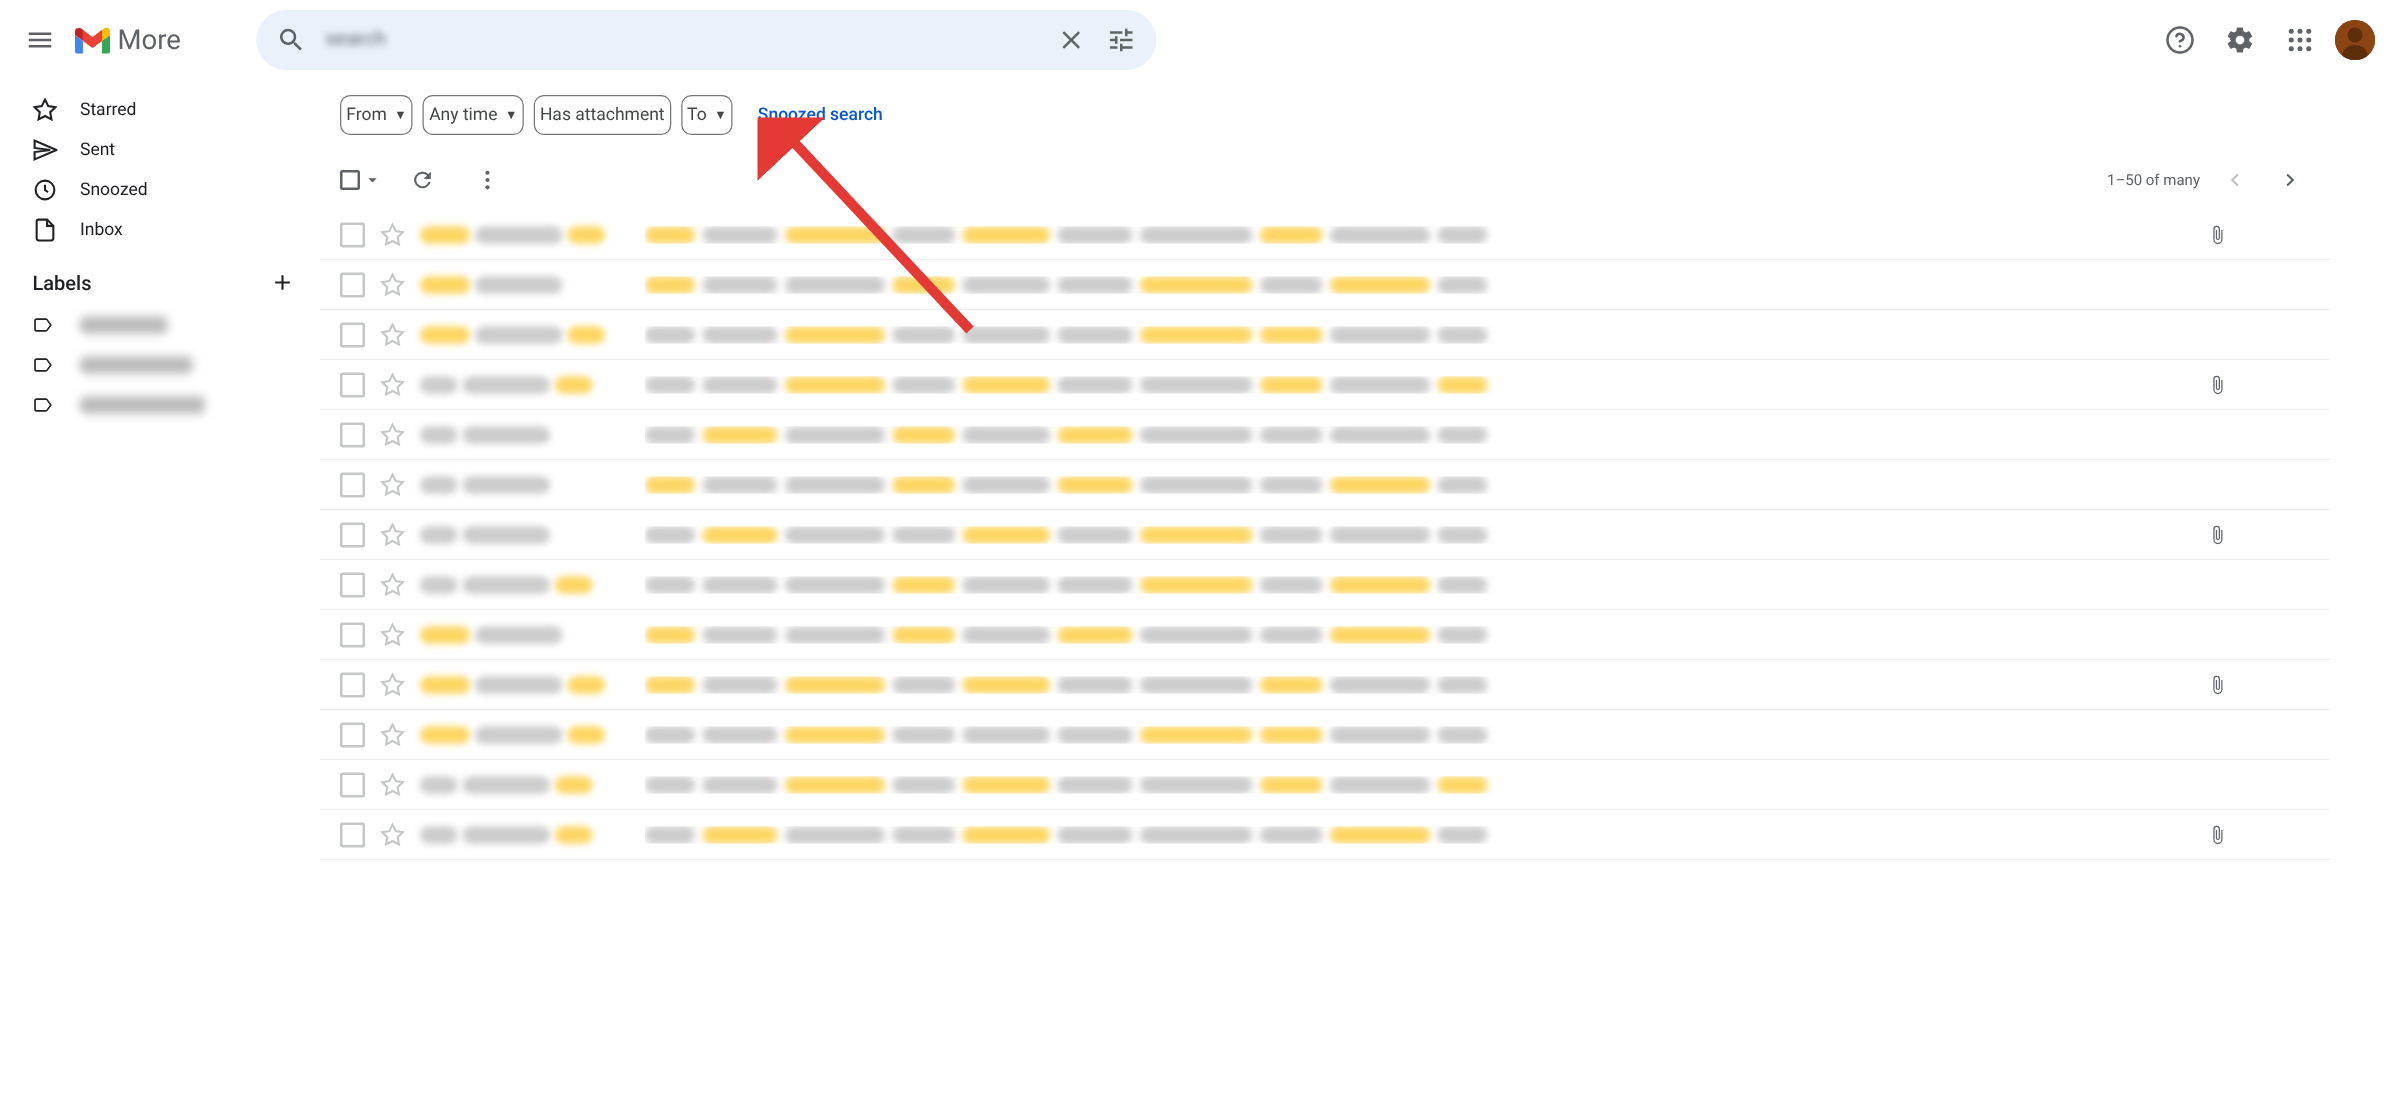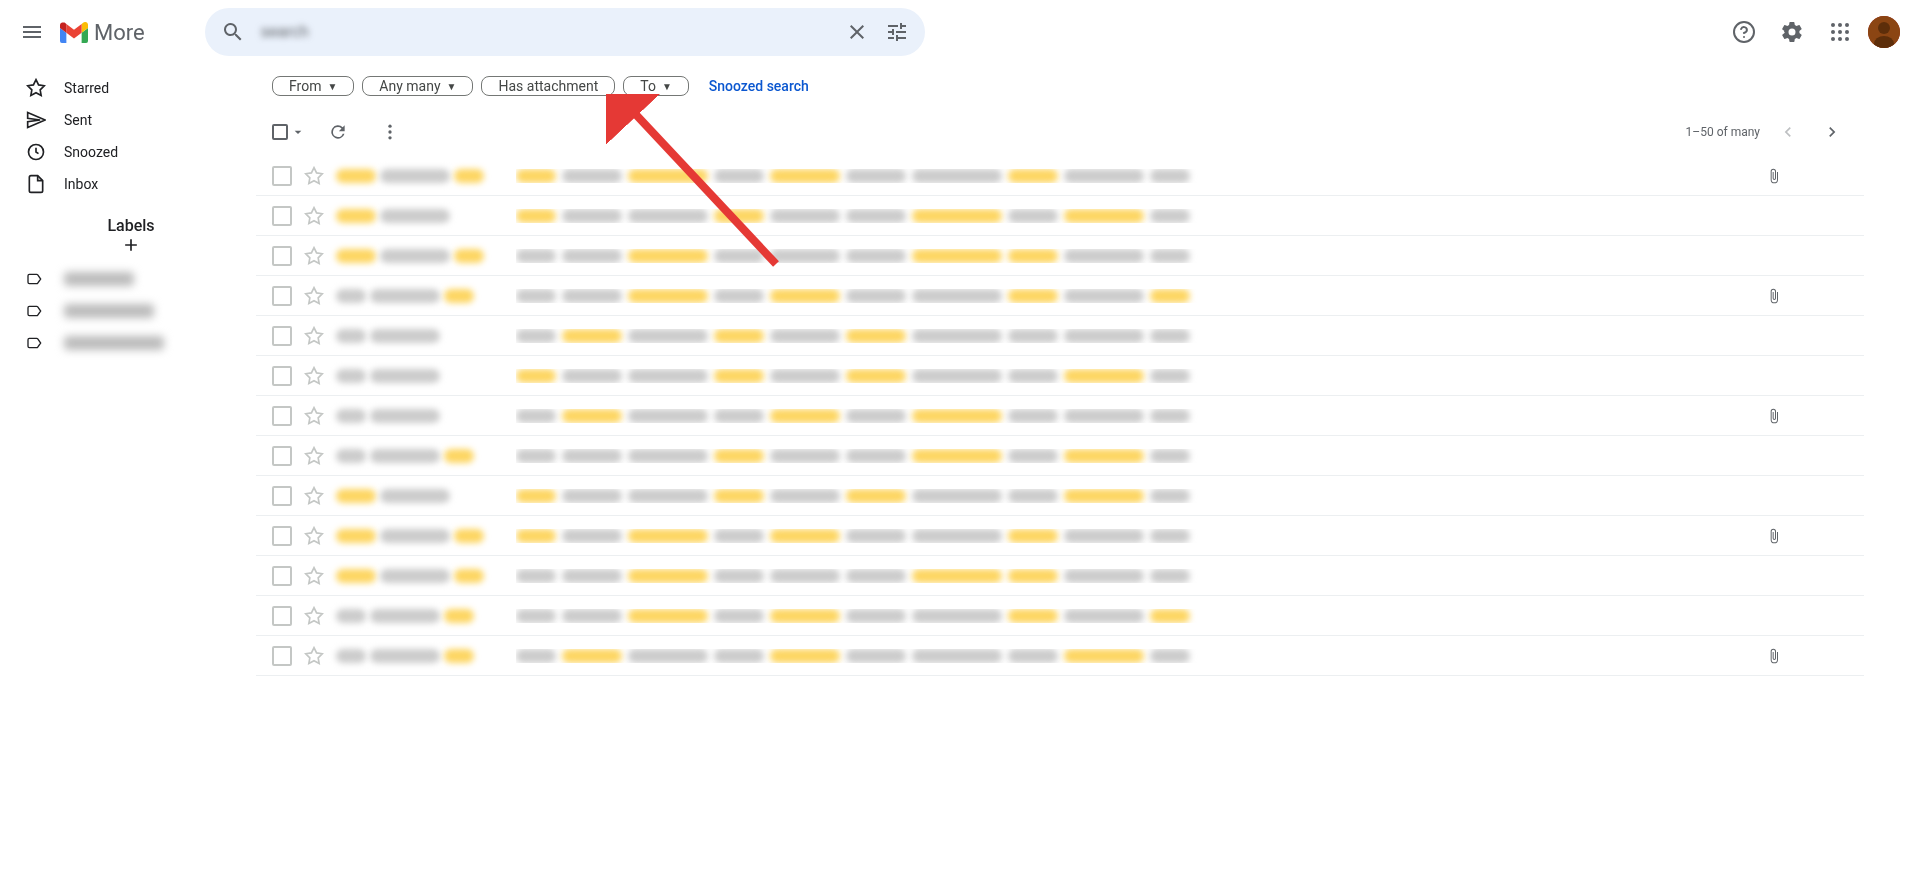--- a/index.html
+++ b/index.html
@@ -24,29 +24,29 @@
 .body { display: flex; flex: 1; overflow: hidden; }
 
 
 .sidebar { width: 256px; padding: 8px 0; display: flex; flex-direction: column; }
 .compose-btn { margin: 8px 0 16px 8px; width: 138px; height: 56px; border-radius: 16px; background: #c2e7ff; display: flex; align-items: center; padding: 0 20px 0 16px; gap: 16px; font-size: 14px; font-weight: 500; cursor: pointer; color: #001d35; box-shadow: none; }
 .nav-item { display: flex; align-items: center; height: 32px; border-radius: 0 16px 16px 0; padding: 0 12px 0 26px; margin-right: 12px; font-size: 14px; cursor: pointer; color: #202124; }
 .nav-item.active { background: #d3e3fd; font-weight: 700; }
 .nav-item .nav-icon { width: 20px; margin-right: 18px; display: flex; align-items: center; justify-content: center; }
 .nav-item .nav-label { flex: 1; }
 .nav-item .nav-count { font-size: 12px; font-weight: 700; }
-.labels-head { display: flex; align-items: center; justify-content: space-between; padding: 16px 20px 8px 26px; font-size: 16px; font-weight: 500; flex-direction: column; }
+.labels-head { display: flex; align-items: center; justify-content: space-between; padding: 16px 20px 8px 26px; font-size: 16px; font-weight: 500; }
 .label-item { display: flex; align-items: center; height: 32px; padding: 0 12px 0 26px; font-size: 14px; cursor: pointer; }
 .label-item .tag-icon { width: 20px; margin-right: 18px; }
 .label-blur { filter: blur(4px); background: #bbb; border-radius: 4px; width: 70px; height: 14px; }
 
 
 .main { flex: 1; display: flex; flex-direction: column; background: #fff; border-radius: 16px 0 0 0; margin-right: 56px; overflow: hidden; position: relative; }
 .chips-row { display: flex; align-items: center; gap: 8px; padding: 12px 16px; }
-.chip { display: flex; align-items: center; gap: 6px; height: 20px; padding: 0 16px; border: 1px solid #747775; border-radius: 8px; font-size: 14px; cursor: pointer; color: #444746; background: #fff; }
+.chip { display: flex; align-items: center; gap: 6px; height: 32px; padding: 0 4px; border: 1px solid #747775; border-radius: 8px; font-size: 14px; cursor: pointer; color: #444746; background: #fff; }
 .chip .chev { font-size: 10px; }
 .adv-search { color: #0b57d0; font-size: 14px; margin-left: 12px; cursor: pointer; font-weight: 500; }
 .toolbar { display: flex; align-items: center; padding: 8px 16px; height: 48px; }
 .checkbox-wrap { display: flex; align-items: center; gap: 2px; }
 .checkbox { width: 16px; height: 16px; border: 2px solid #5f6368; border-radius: 2px; cursor: pointer; }
 .refresh-btn, .more-btn { width: 40px; height: 40px; display: flex; align-items: center; justify-content: center; cursor: pointer; border-radius: 50%; margin-left: 12px; }
 .pager { margin-left: auto; display: flex; align-items: center; gap: 12px; color: #5f6368; font-size: 12px; justify-content: flex-end; }
 .pager-btn { width: 32px; height: 32px; display: flex; align-items: center; justify-content: center; border-radius: 50%; cursor: pointer; }
 .pager-btn.disabled { opacity: .4; cursor: default; }
 
@@ -221,21 +221,21 @@
       </div>
     </div>
 
     <div class="main">
       <div class="chips-row">
         <div class="chip">
           <span>From</span>
           <span class="chev">▼</span>
         </div>
         <div class="chip">
-          <span>Any many</span>
+          <span>Any time</span>
           <span class="chev">▼</span>
         </div>
         <div class="chip">
           <span>Has attachment</span>
         </div>
         <div class="chip">
           <span>To</span>
           <span class="chev">▼</span>
         </div>
         <span class="adv-search">Snoozed search</span>

